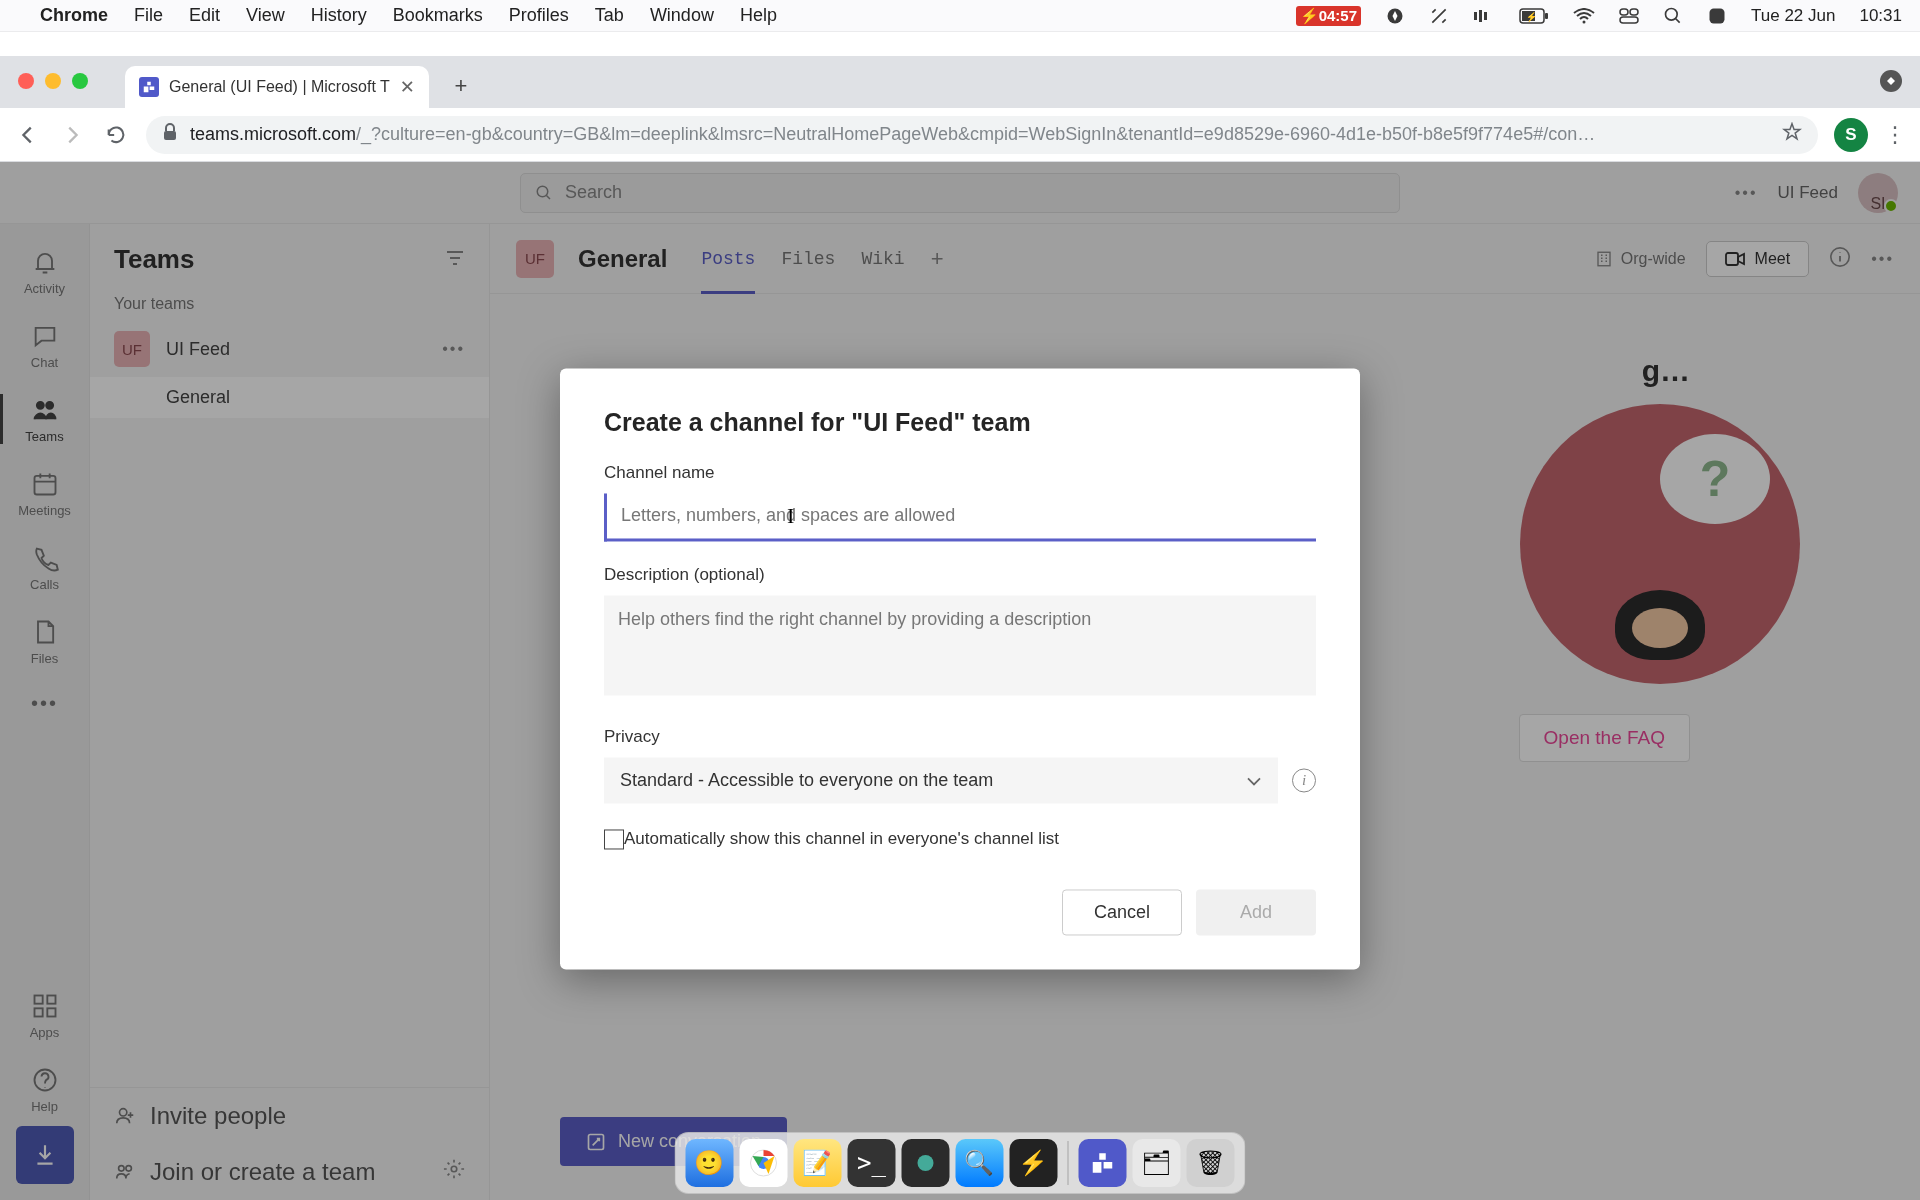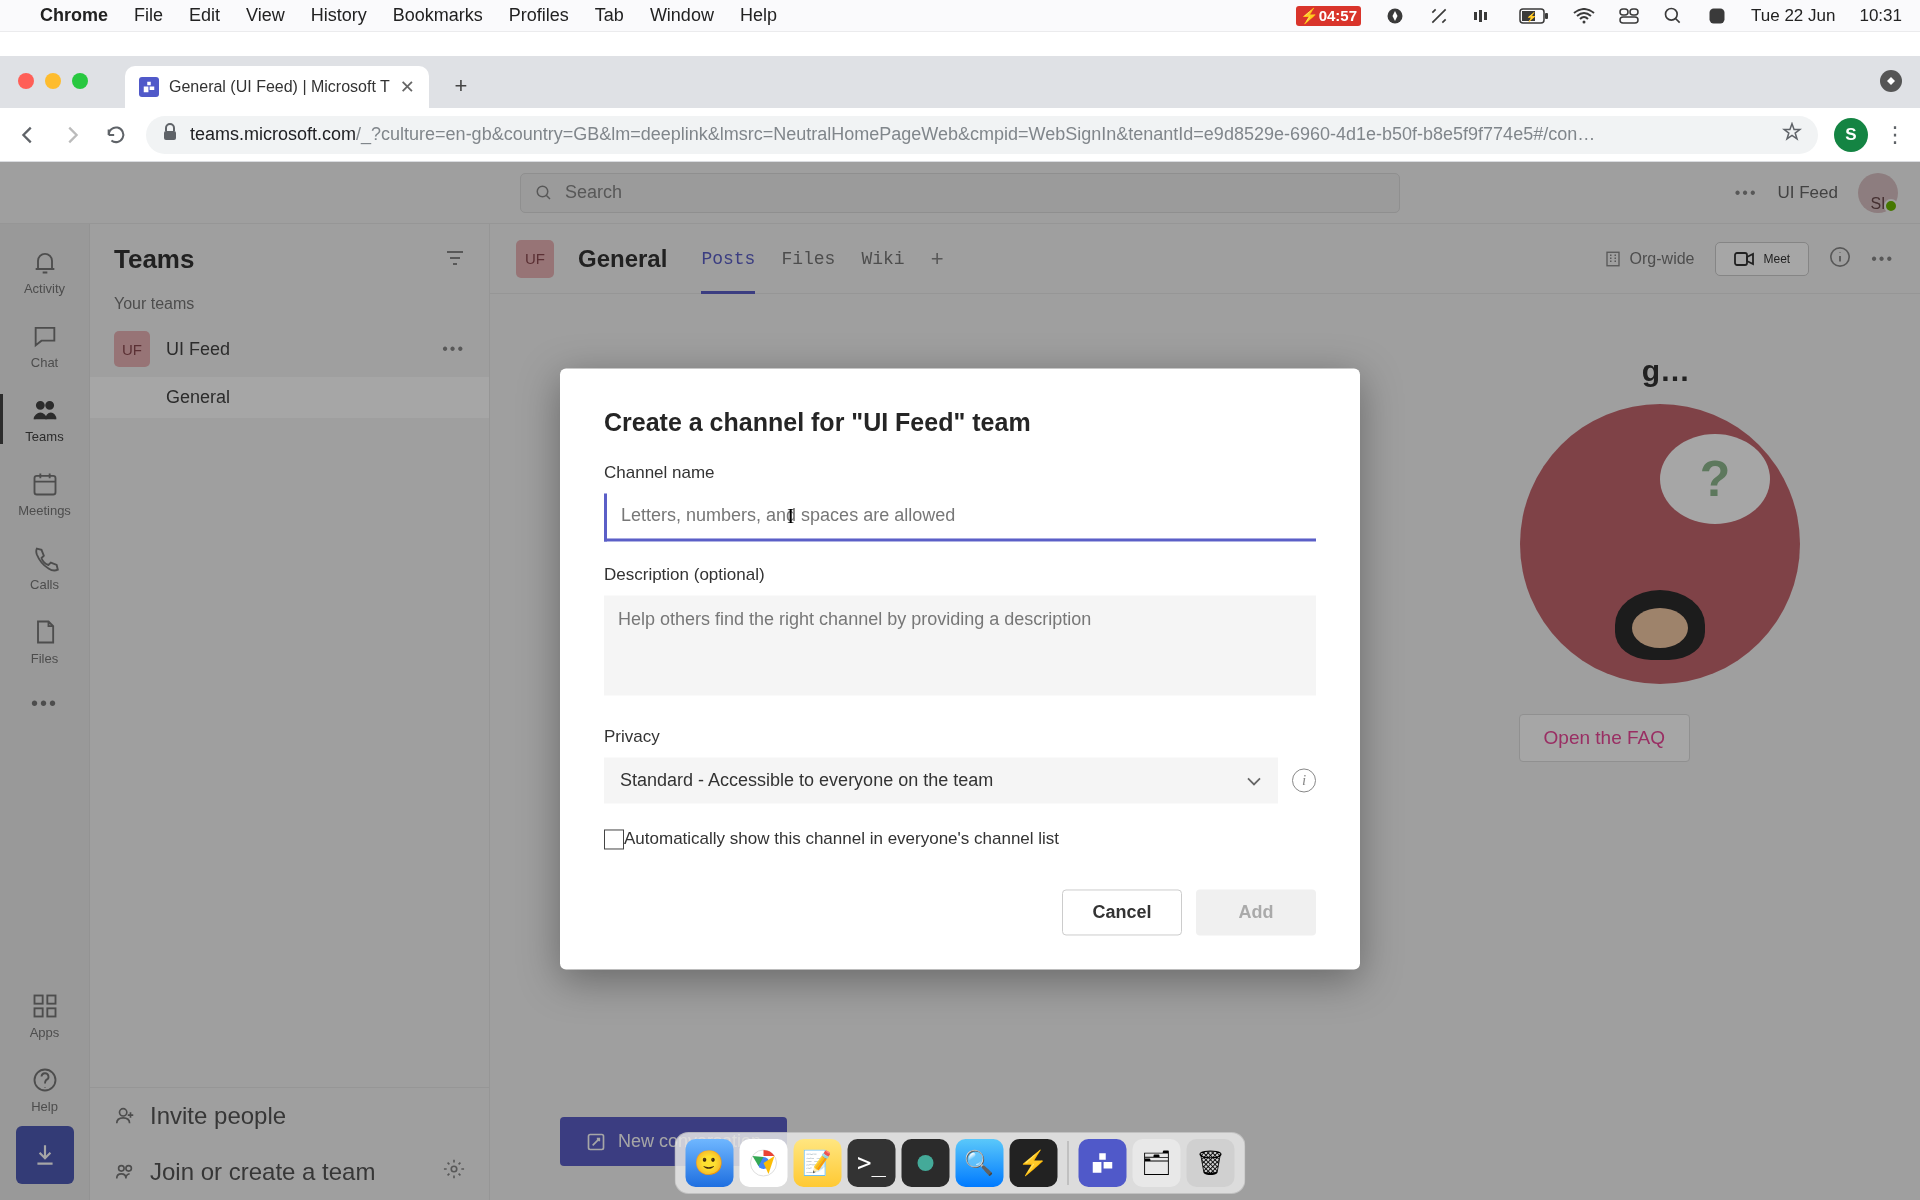--- a/index.html
+++ b/index.html
@@ -82,21 +82,21 @@
 .content-hdr { height:70px; border-bottom:1px solid #e6e6e6; display:flex; align-items:center; padding:0 26px; gap:24px;}
 .content-hdr .badge { width:38px; height:38px; border-radius:5px; background:#e9b3b6; color:#8c4a50; display:flex; align-items:center; justify-content:center; font-size:15px; font-weight:500;}
 .content-hdr h3 { font-size:24px; font-weight:700; color:#333;}
 .content-hdr .tabs { display:flex; gap:26px; margin-left:10px; align-items:center; height:70px;}
 .content-hdr .tab-item { font-size:18px; color:#777; height:70px; display:flex; align-items:center; position:relative;font-family:Liberation Mono, monospace;}
 .content-hdr .tab-item.active { color:#5b5fc7;}
 .content-hdr .tab-item.active::after { content:""; position:absolute; bottom:0; left:0; right:0; height:3px; background:#5b5fc7;}
 .content-hdr .plus { color:#888; font-size:22px;}
 .content-hdr .right { margin-left:auto; display:flex; align-items:center; gap:20px;}
 .content-hdr .org-wide { display:flex; align-items:center; gap:8px; color:#777; font-size:16px;}
-.content-hdr .meet-btn { display:flex; align-items:center; gap:10px; border:1px solid #ccc; border-radius:5px; padding:8px 18px; font-size:12px; color:#333; background:#fff;}
+.content-hdr .meet-btn { display:flex; align-items:center; gap:10px; border:1px solid #ccc; border-radius:5px; padding:8px 18px; font-size:16px; color:#333; background:#fff;}
 .content-hdr .info { color:#888;}
 .content-hdr .more { color:#888; letter-spacing:2px;}
 
 .content-body { flex:1; position:relative; }
 .welcome-blob { position:absolute; right:120px; top:110px; width:280px; height:280px; border-radius:50%; background:#c4666e; }
 .welcome-blob .head { position:absolute; bottom:24px; left:50%; transform:translateX(-50%); width:90px; height:70px; background:#2b2b2b; border-radius:50% 50% 40% 40%;}
 .welcome-blob .face { position:absolute; bottom:36px; left:50%; transform:translateX(-50%); width:56px; height:40px; background:#f3c9a5; border-radius:50%;}
 .welcome-blob .bubble { position:absolute; top:30px; right:30px; width:110px; height:90px; background:#fff; border-radius:50%; display:flex; align-items:center; justify-content:center; color:#8fb98f; font-size:50px; font-weight:700;}
 .welcome-title { position:absolute; right:230px; top:60px; font-size:30px; color:#333; font-weight:600;}
 .faq-btn { position:absolute; right:230px; top:420px; background:#fff; border:1px solid #ddd; border-radius:4px; padding:12px 24px; font-size:19px; color:#ec4899;}
@@ -115,21 +115,21 @@
 .modal .text-input::placeholder { color:#777;}
 .modal .textarea { width:100%; height:100px; border:none; background:#f5f5f5; padding:14px; font-size:18px; color:#333; outline:none; resize:none; margin-bottom:4px;}
 .modal .textarea::placeholder { color:#777;}
 .modal .gap { height:24px;}
 .modal .select-row { display:flex; align-items:center; gap:14px;}
 .modal .select { flex:1; height:46px; background:#f5f5f5; display:flex; align-items:center; padding:0 16px; font-size:18px; color:#333; justify-content:space-between;}
 .modal .select .chev { color:#666;}
 .modal .select-info { width:24px; height:24px; border:1.5px solid #888; border-radius:50%; display:flex; align-items:center; justify-content:center; color:#888; font-size:15px; font-style:italic; font-family:Georgia,serif;}
 .modal .check-row { display:flex; align-items:center; gap:0; margin-top:26px; font-size:17px; color:#333;}
 .modal .check-row .box { width:20px; height:20px; border:1.5px solid #444;}
-.modal .btn-row { display:flex; justify-content:flex-end; gap:14px; margin-top:40px;font-weight:bold;}
+.modal .btn-row { display:flex; justify-content:flex-end; gap:14px; margin-top:40px;}
 .modal .btn { min-width:120px; height:46px; border-radius:4px; font-size:18px; display:flex; align-items:center; justify-content:center;}
 .modal .btn.cancel { background:#fff; border:1px solid #ccc; color:#333;}
 .modal .btn.add { background:#f0f0f0; color:#aaa;}
 .ibeam-cursor { position:absolute; pointer-events:none; font-size:22px; color:#000; font-family:serif;}
 
 
 .dock { position:absolute; bottom:6px; left:50%; transform:translateX(-50%); height:62px; background:rgba(230,230,230,0.85); border-radius:14px; padding:6px 10px; display:flex; align-items:center; gap:6px; border:1px solid rgba(0,0,0,0.12);}
 .dock .app { width:48px; height:48px; border-radius:10px; display:flex; align-items:center; justify-content:center; font-size:24px;}
 .dock .sep { width:1px; height:44px; background:rgba(0,0,0,0.25); margin:0 4px;}
 

